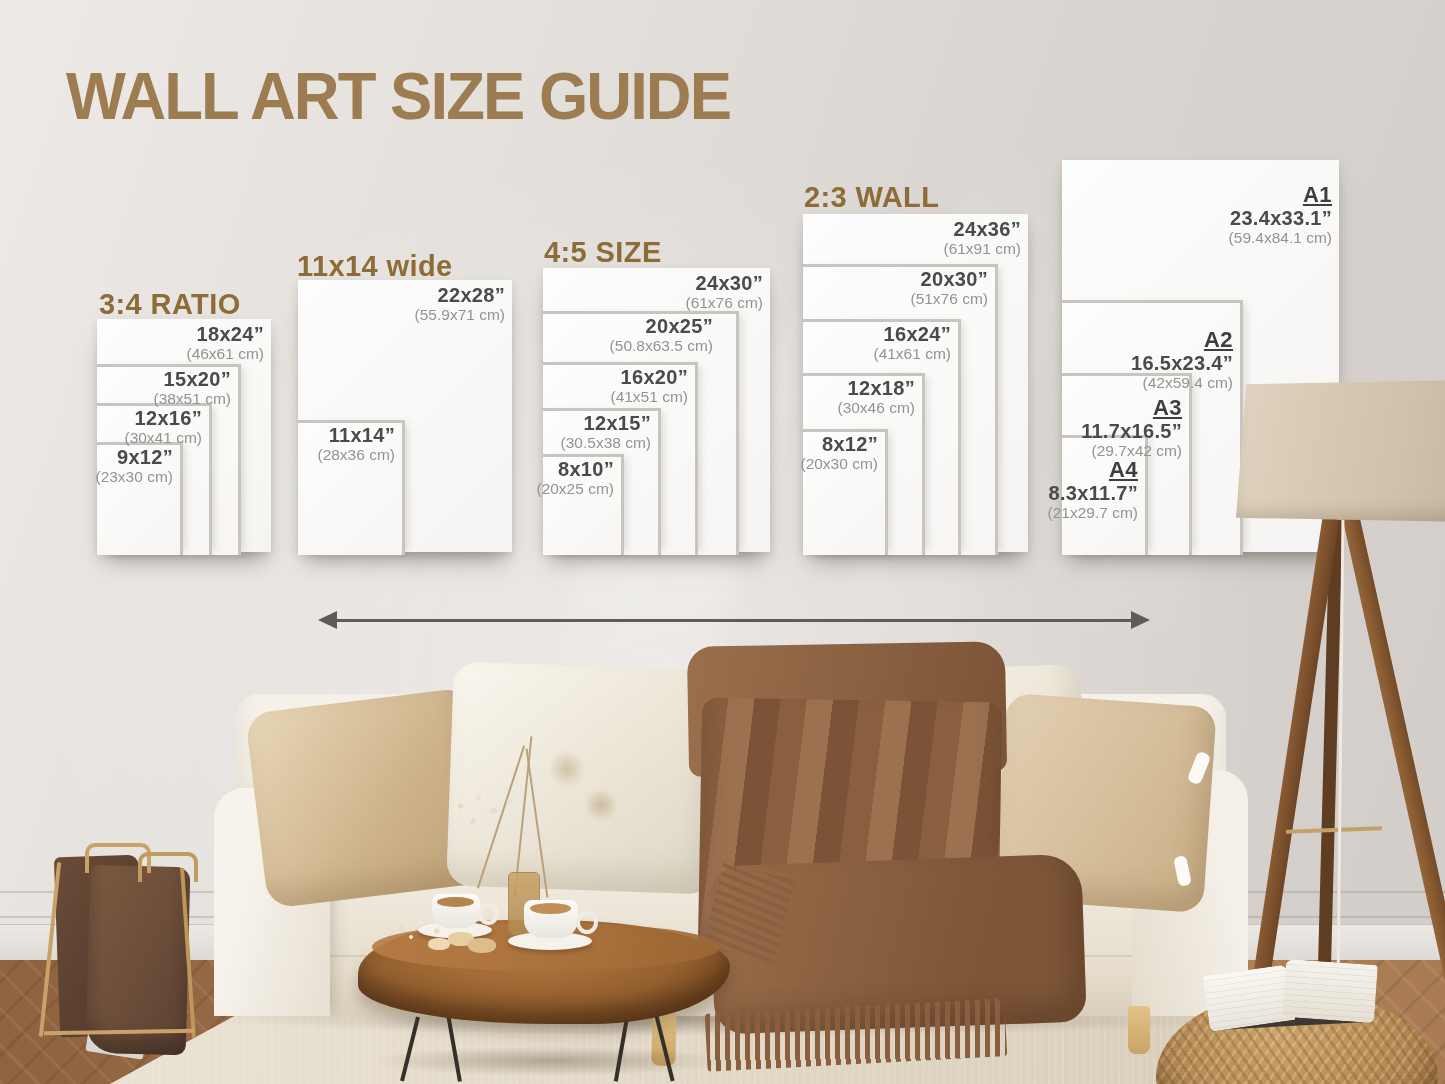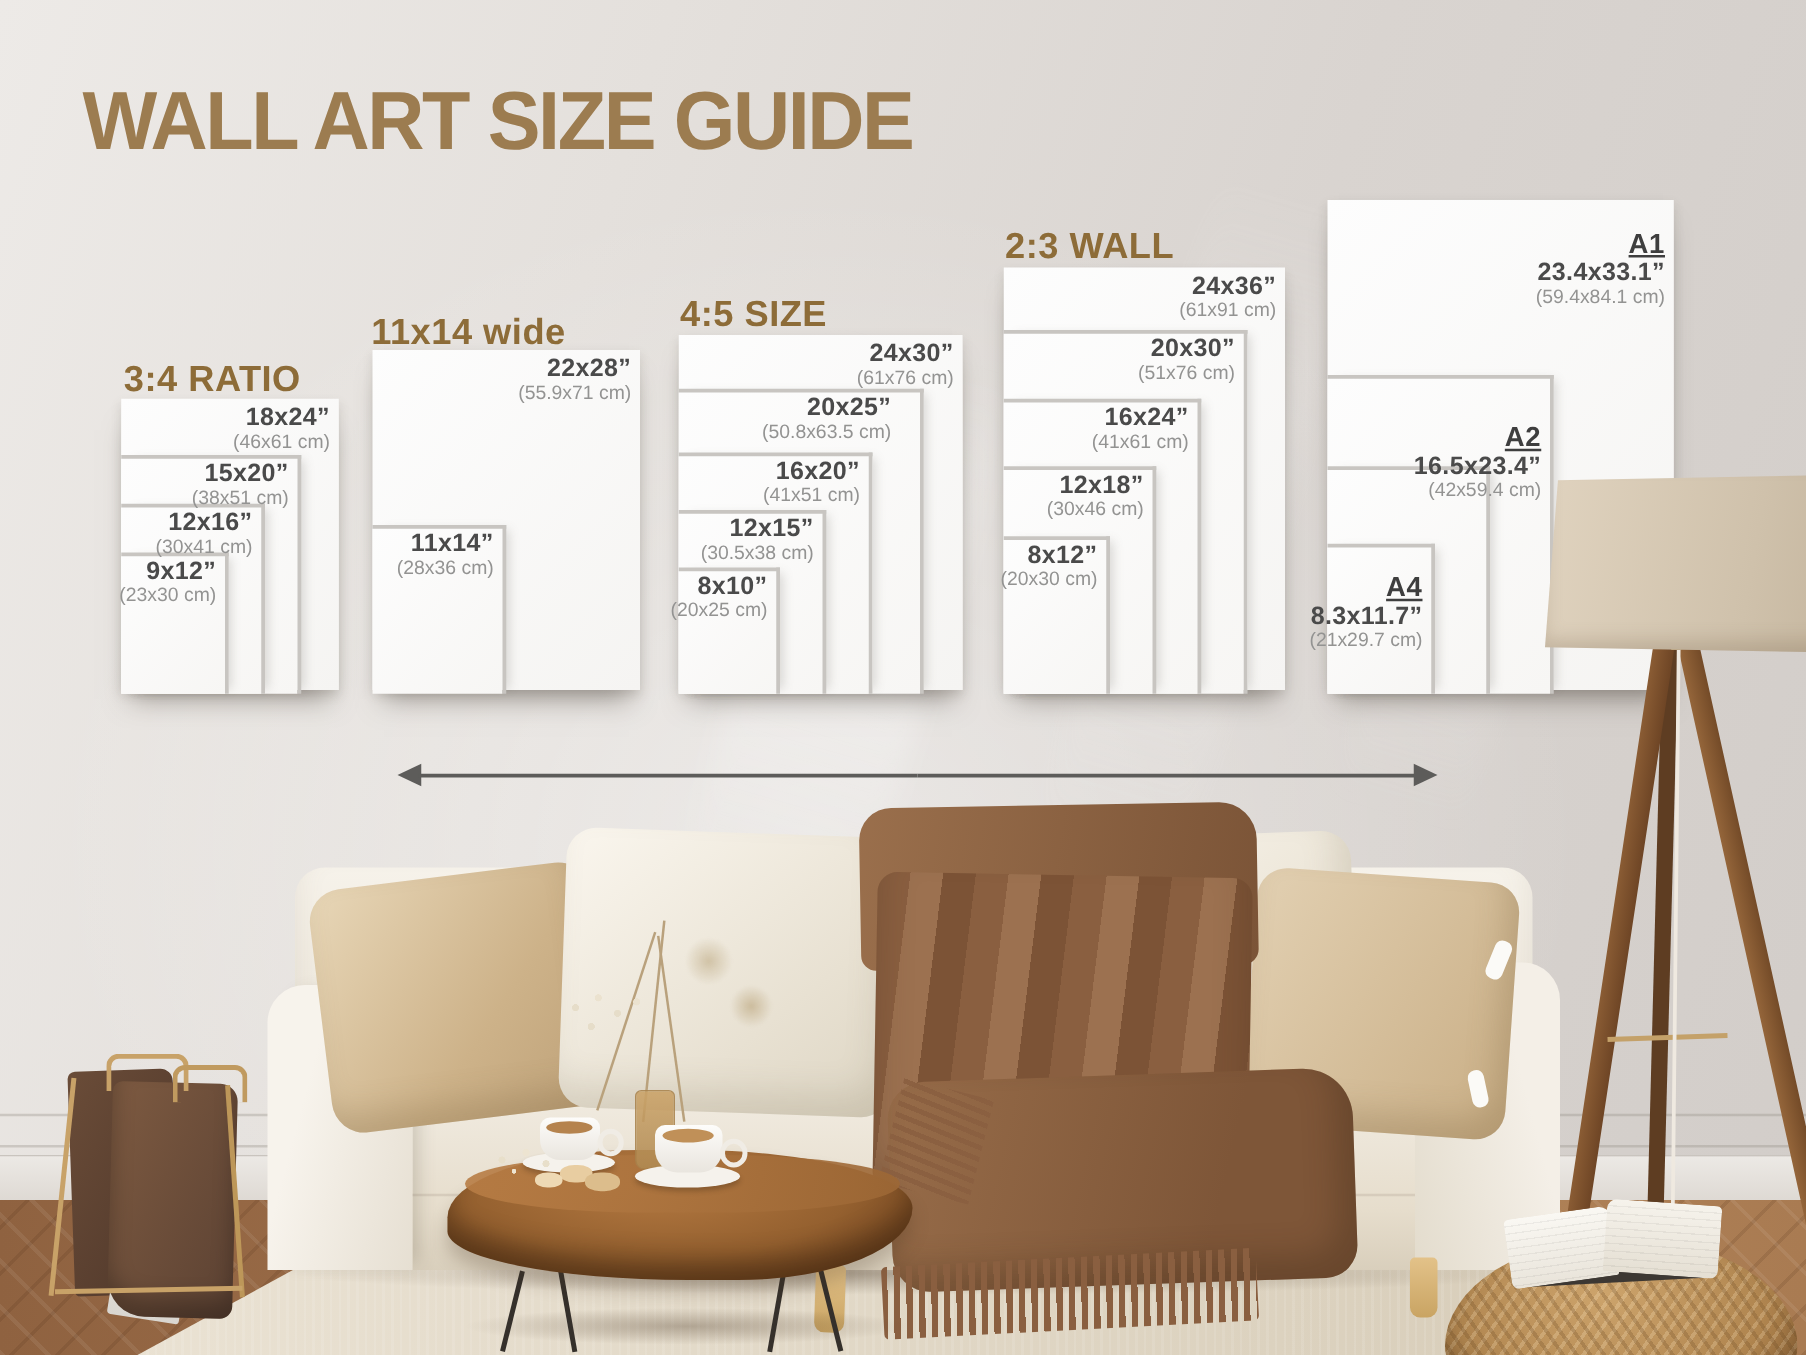--- a/index.html
+++ b/index.html
@@ -162,24 +162,29 @@
 
   <div class="poster" style="left:1062px;top:160px;width:277px;height:392px"></div>
   <div class="inframe" style="left:1062px;top:300px;width:178px;height:252px"></div>
   <div class="inframe" style="left:1062px;top:373px;width:127px;height:179px"></div>
   <div class="inframe" style="left:1062px;top:435px;width:83px;height:117px"></div>
   <div class="size-label" style="right:113px;top:166px">
     <div class="aname">A1</div>
     <div class="sz">23.4x33.1”</div>
     <div class="cm">(59.4x84.1 cm)</div>
   </div>
-  <div class="size-label" style="right:212px;top:321px">
+  <div class="size-label" style="right:212px;top:311px">
     <div class="aname">A2</div>
     <div class="sz">16.5x23.4”</div>
     <div class="cm">(42x59.4 cm)</div>
+  </div>
+  <div class="size-label" style="right:263px;top:379px">
+    <div class="aname">A3</div>
+    <div class="sz">11.7x16.5”</div>
+    <div class="cm">(29.7x42 cm)</div>
   </div>
   <div class="size-label" style="right:307px;top:441px">
     <div class="aname">A4</div>
     <div class="sz">8.3x11.7”</div>
     <div class="cm">(21x29.7 cm)</div>
   </div>
 
   <div class="dim">
     <div class="ah ah-l"></div>
     <div class="dim-line"></div>

